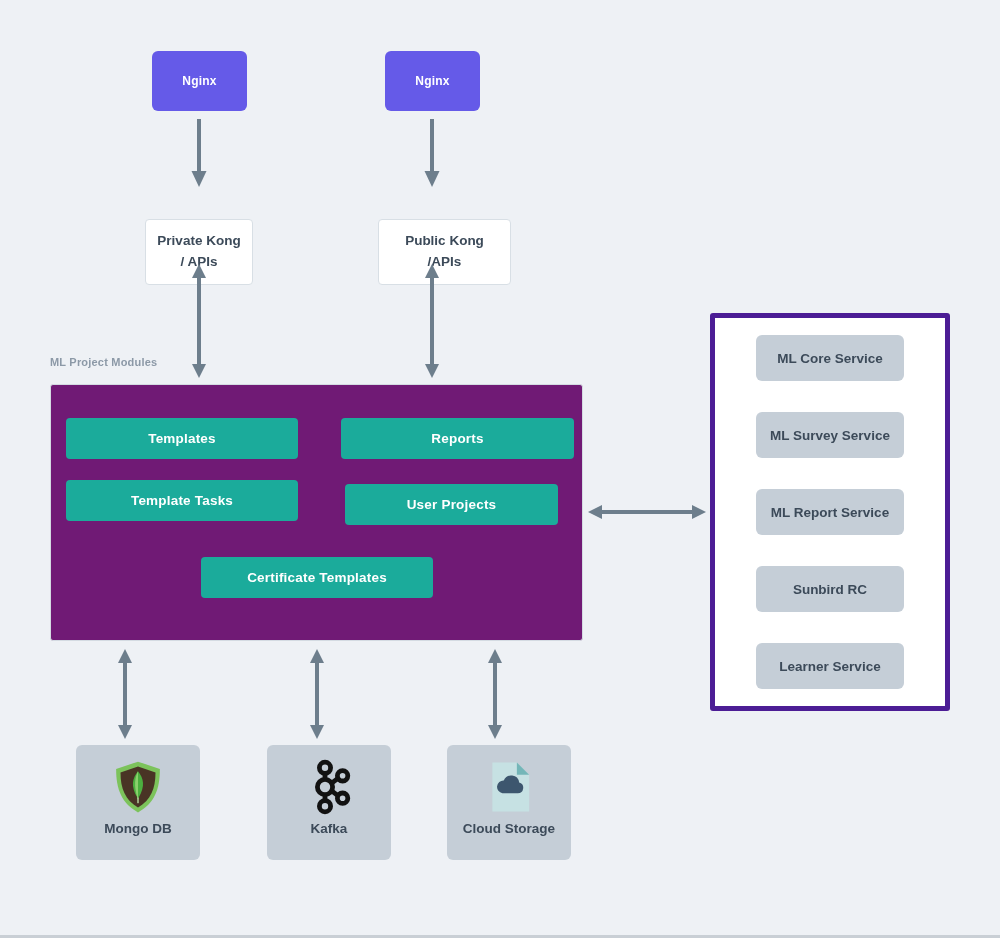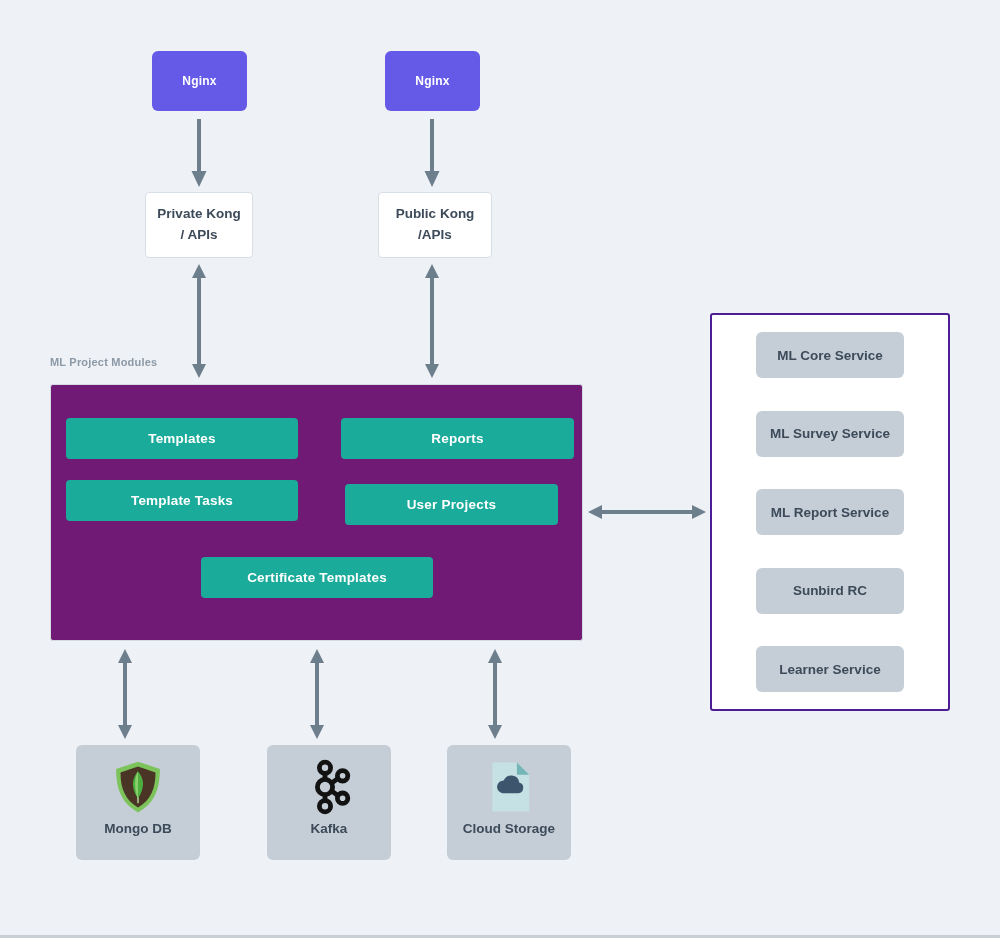--- a/index.html
+++ b/index.html
@@ -19,21 +19,21 @@
     width: 95px; height: 60px;
     background: #655ae8;
     border-radius: 6px;
     color: #ffffff; font-weight: bold; font-size: 12px; letter-spacing: .2px;
   }
   .kong {
     width: 108px; height: 66px;
     background: #ffffff;
     border: 1px solid #d8dfe5;
     border-radius: 4px;
-    color: #3c4a59; font-weight: bold; font-size: 13.5px; line-height: 1.55;
+    color: #3c4a59; font-weight: bold; font-size: 13.5px; line-height: 1.55; margin-top: 27px;
   }
 
   .modules-title {
     position: absolute; left: 50px; top: 356px;
     color: #8c99a7; font-size: 11px; font-weight: bold; letter-spacing: .2px;
   }
   .modules-box {
     position: absolute; left: 50px; top: 384px;
     width: 533px; height: 257px;
     background: #701a75;
@@ -51,21 +51,21 @@
   .btn-templates      { left: 15px;  top: 33px;  width: 232px; }
   .btn-reports        { left: 290px; top: 33px;  width: 233px; }
   .btn-template-tasks { left: 15px;  top: 95px;  width: 232px; }
   .btn-user-projects  { left: 294px; top: 99px;  width: 213px; }
   .btn-cert           { left: 150px; top: 172px; width: 232px; }
 
   .services-panel {
     position: absolute; left: 710px; top: 313px;
     width: 240px; height: 398px;
     background: #ffffff;
-    border: 2px solid #4c1d95;
+    border: 5px solid #4c1d95;
     border-radius: 3px;
     display: flex; flex-direction: column; justify-content: space-between;
     padding: 17px 0;
     align-items: center;
   }
   .service-box {
     width: 148px; height: 46px;
     background: #c5ced7;
     border-radius: 6px;
     display: flex; align-items: center; justify-content: center;
@@ -120,21 +120,21 @@
       <path d="M9 70 L1.5 54 L16.5 54 Z"></path>
     </svg>
   </div>
 
   <div class="node kong" style="left:145px; top:192px;">
     <div>
       <div>Private Kong</div>
       <div>/ APIs</div>
     </div>
   </div>
-  <div class="node kong" style="left:378px; top:192px; width:114px;">
+  <div class="node kong" style="left:378px; top:192px; width:133px;">
     <div>
       <div>Public Kong</div>
       <div>/APIs</div>
     </div>
   </div>
 
   <div class="arrow" style="left:190px; top:264px;">
     <svg width="18" height="114" viewBox="0 0 18 114">
       <line x1="9" y1="12" x2="9" y2="102"></line>
       <path d="M9 0 L2 14 L16 14 Z"></path>

